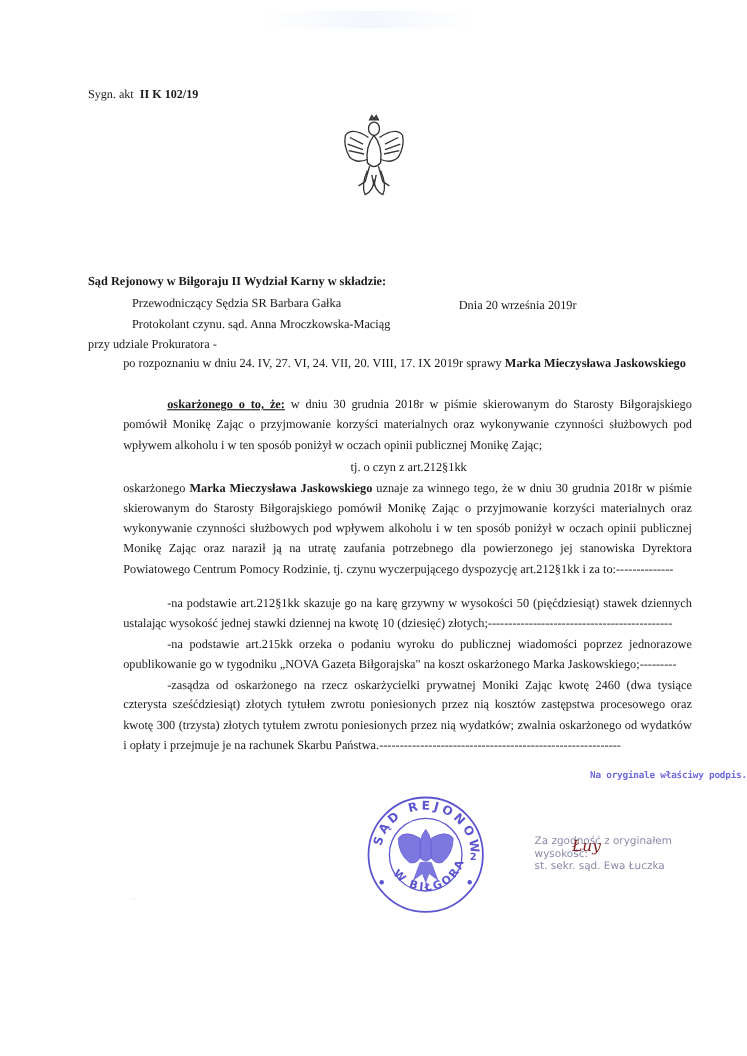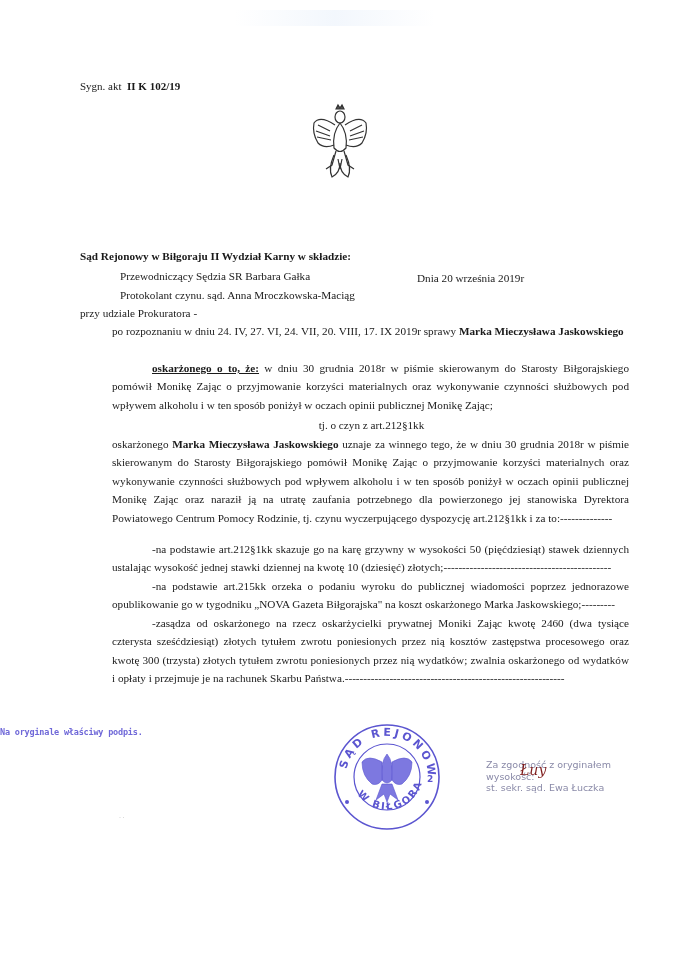--- a/index.html
+++ b/index.html
@@ -14,21 +14,21 @@
   .eagle { position: absolute; left: 310px; top: 103px; width: 60px; height: 80px; }
   .heading { left: 230px; top: 193px; font-weight: bold; font-size: 11px; letter-spacing: 0.1px; }
   .date { left: 417px; top: 232px; margin-top: 40px; }
   .court { left: 80px; top: 250px; font-weight: bold; }
   .ind1 { left: 120px; }
   .left { left: 80px; text-align: right; }
   .para { position: absolute; left: 80px; width: 517px; text-align: justify; line-height: 18.4px; white-space: normal; margin-left: 32px; }
   .para .ind { display: inline-block; width: 40px; }
   .center-bold { left: 0; width: 679px; text-align: center; font-weight: normal; padding-left: 32px; }
   .u { text-decoration: underline; font-weight: bold; }
-  .blue-note { left: 0; width: 679px; text-align: left; top: 727px; color: #6f68d8; font-family: "DejaVu Sans Mono", monospace; font-size: 8.5px; font-weight: bold; letter-spacing: -0.2px; }
+  .blue-note { left: 0; width: 679px; text-align: right; top: 700px; color: #6f68d8; font-family: "DejaVu Sans Mono", monospace; font-size: 8.5px; font-weight: bold; letter-spacing: -0.2px; }
   .stamp-left { position: absolute; left: 115px; top: 748px; color: #7a78c8; font-family: "DejaVu Sans", sans-serif; font-size: 7.6px; line-height: 10px; }
   .stamp-left .hand { font-family: "DejaVu Serif", serif; font-style: italic; font-size: 12px; color: #5a56c6; }
   .round-stamp { position: absolute; left: 332px; top: 722px; width: 110px; height: 110px; }
   .cert { position: absolute; left: 450px; top: 759px; color: #8a8aa8; font-family: "DejaVu Sans", sans-serif; font-size: 9.5px; line-height: 11.5px; margin-left: 36px; }
   .sig { position: absolute; left: 520px; top: 762px; font-family: "DejaVu Serif", serif; font-style: italic; color: #7f1d1d; font-size: 14px; }
   .dot { position: absolute; left: 119px; top: 815px; color: #aaa; font-size: 6px; }
 </style>
 </head>
 <body>
 

